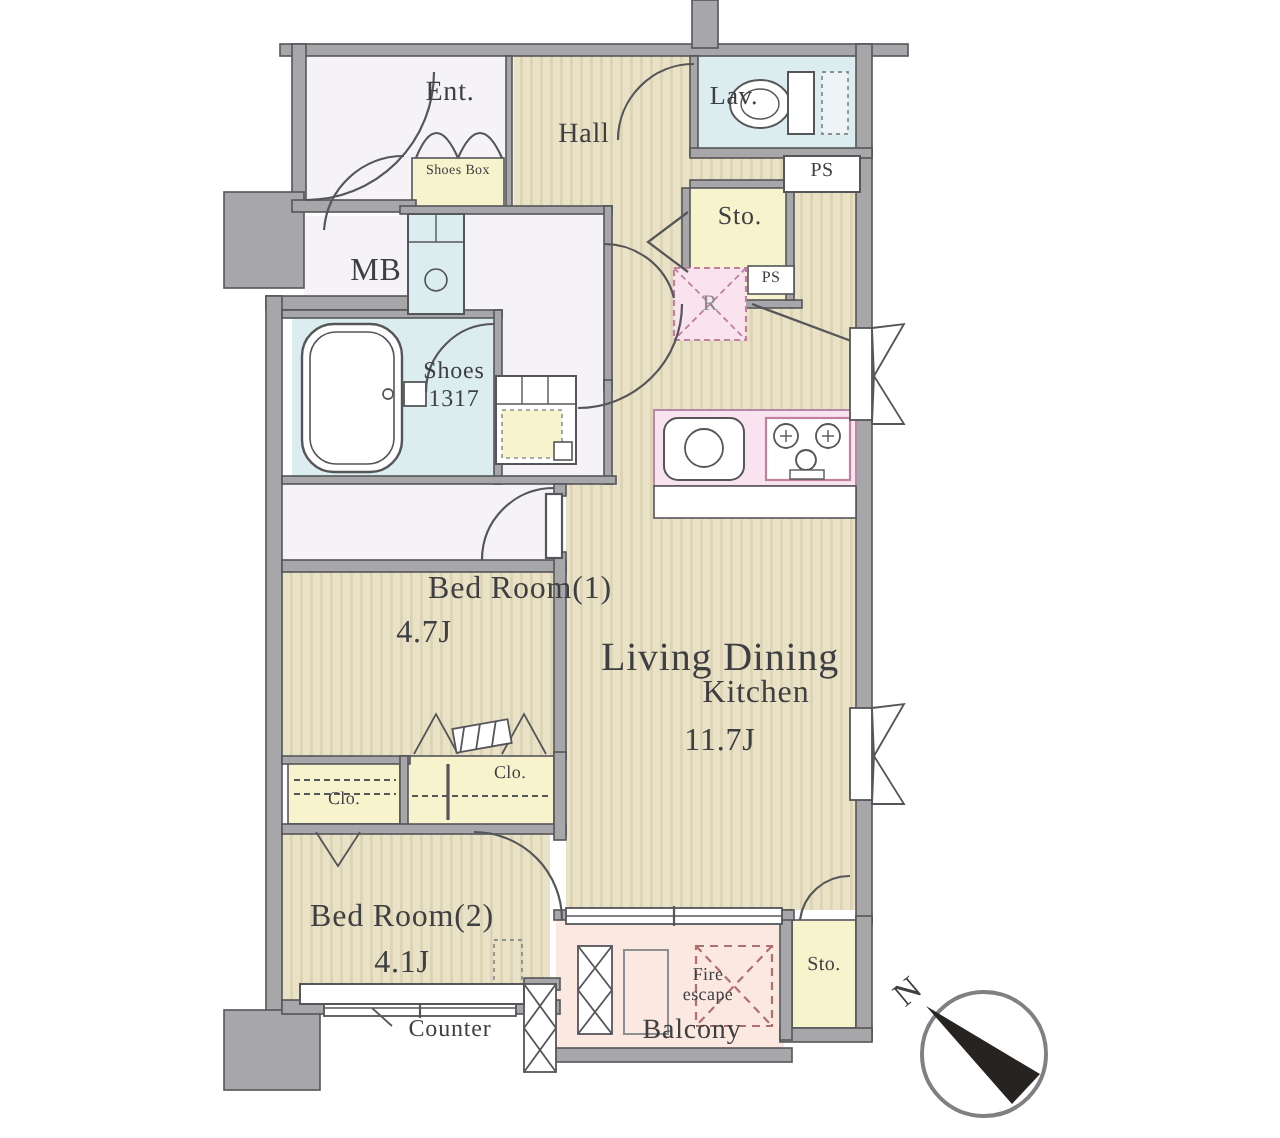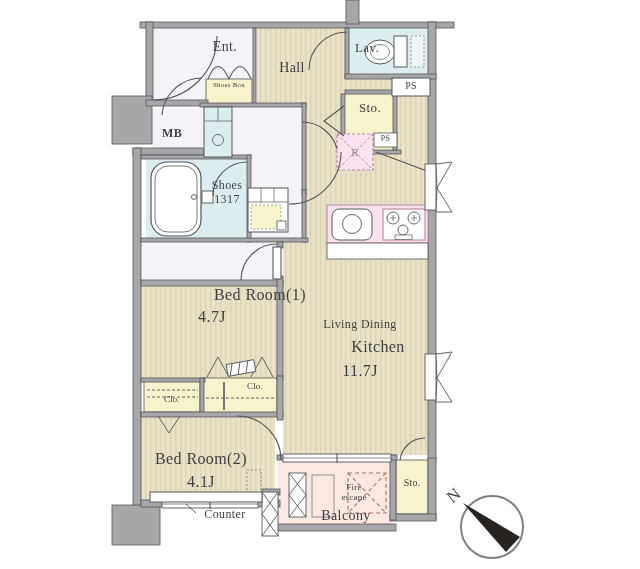--- a/index.html
+++ b/index.html
@@ -10,27 +10,27 @@
        font-family:"Liberation Serif", serif;letter-spacing:0.4px;white-space:pre-line;}
   .lbl.small{letter-spacing:0.2px;}
   
   .lbl-ent      {left:197px;top:39px;width:56px;font-size:14px;}
   .lbl-hall     {left:262px;top:60px;width:60px;font-size:14px;}
   .lbl-lav      {left:348px;top:41px;width:38px;font-size:13px;}
   .lbl-sto-top  {left:345px;top:101px;width:50px;font-size:13px;}
   .lbl-ps-top   {left:392px;top:80px;width:38px;font-size:10px;}
   .lbl-ps-mid   {left:374px;top:134px;width:23px;font-size:8px;}
   .lbl-r        {left:345px;top:146px;width:20px;font-size:11px;color:#8b8b8e;}
-  .lbl-mb       {left:152px;top:127px;width:40px;font-size:12px;font-weight:bold;}
+  .lbl-mb       {left:168px;top:127px;width:40px;font-size:16px;}
   .lbl-powder   {left:218px;top:125px;width:72px;font-size:13px;line-height:15px;}
   .lbl-bath     {left:203px;top:179px;width:48px;font-size:12px;line-height:13.5px;}
   .lbl-shoes    {left:207px;top:81px;width:44px;font-size:7px;line-height:8px;}
   .lbl-br1      {left:147px;top:286px;width:130px;font-size:16px;padding-left:48px;}
   .lbl-br1-size {left:147px;top:308px;width:130px;font-size:16px;}
-  .lbl-ldk-1    {left:292px;top:318px;width:136px;font-size:12px;}
+  .lbl-ldk-1    {left:292px;top:318px;width:136px;font-size:20px;}
   .lbl-ldk-2    {left:288px;top:338px;width:136px;font-size:16px;margin-left:22px;}
   .lbl-ldk-size {left:292px;top:362px;width:136px;font-size:16px;}
   .lbl-br2      {left:136px;top:450px;width:130px;font-size:16px;text-align:center;}
   .lbl-br2-size {left:136px;top:473px;width:130px;font-size:16px;}
   .lbl-clo-l    {left:155px;top:394px;width:34px;font-size:9px;}
   .lbl-clo-r    {left:238px;top:381px;width:34px;font-size:9px;}
   .lbl-counter  {left:197px;top:508px;width:56px;font-size:12px;}
   .lbl-balcony  {left:316px;top:508px;width:60px;font-size:14px;}
   .lbl-fire     {left:312px;top:482px;width:42px;font-size:9px;line-height:10px;padding-left:21px;}
   .lbl-sto-bot  {left:394px;top:477px;width:36px;font-size:10px;}

